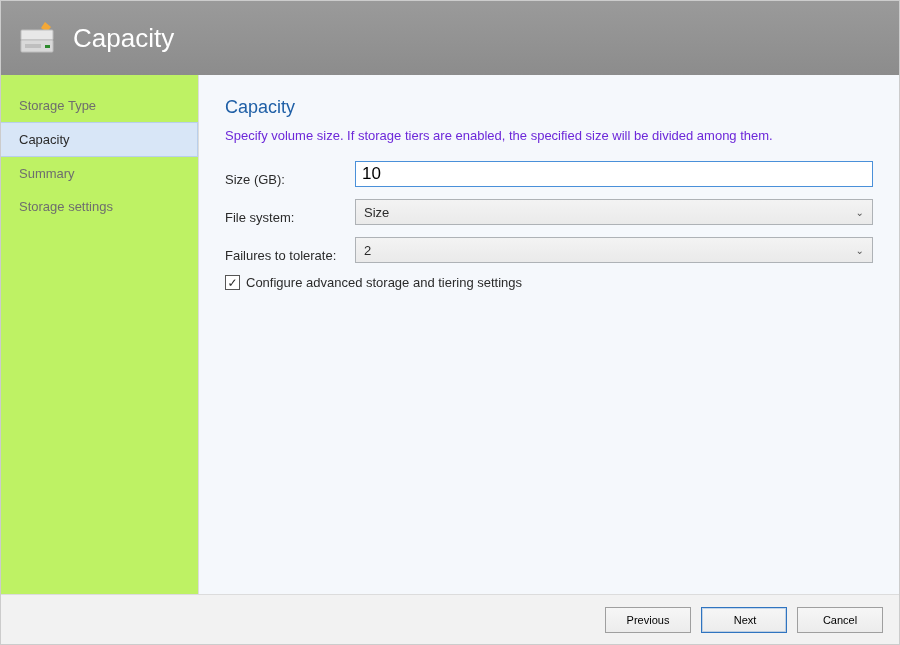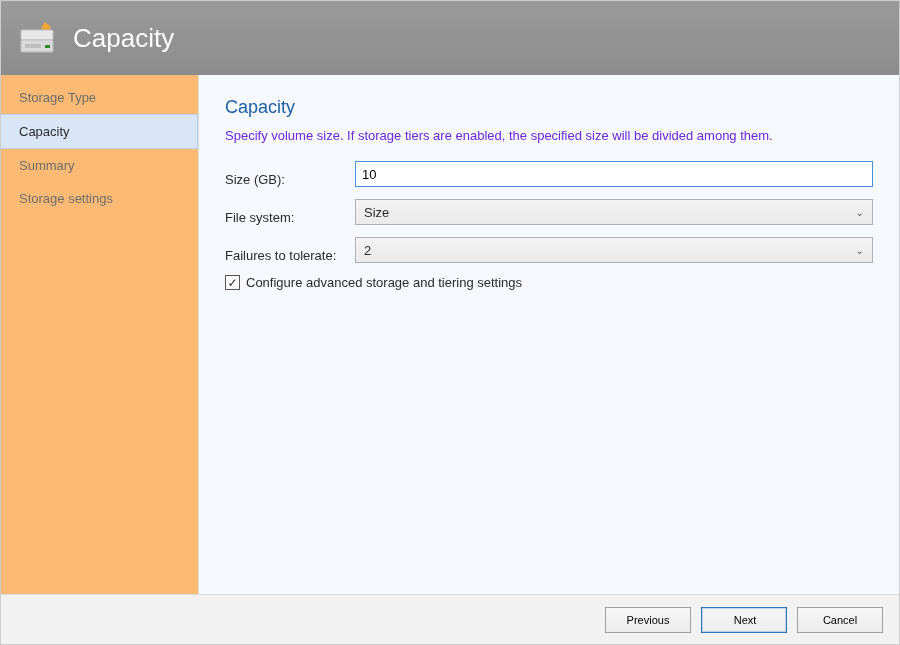--- a/index.html
+++ b/index.html
@@ -37,23 +37,23 @@
   
   .body {
     display: flex;
     height: calc(100% - 74px - 50px);
     background: #f5f8fc;
   }
 
   
   .sidebar {
     width: 198px;
-    background: #fdba74;
+    background: #bef264;
     border-right: 1px solid #dcdcdc;
-    padding-top: 6px;
+    padding-top: 14px;
   }
   .side-item {
     padding: 9px 18px;
     color: #6e6e6e;
     cursor: pointer;
   }
   .side-item.active {
     background: #d8e6f7;
     border: 1px solid #b9cfeb;
     border-left: none;
@@ -83,21 +83,21 @@
   .form-label {
     width: 130px;
     color: #2b2b2b;
   }
   .form-input {
     flex: 1;
     height: 26px;
     border: 1px solid #4a90d9;
     padding: 2px 6px;
     font-family: inherit;
-    font-size: 13px;
+    font-size: 17px;
     outline: none;
     background: #fff;
   }
   .form-select {
     flex: 1;
     height: 26px;
     border: 1px solid #aeb2b6;
     background: linear-gradient(#f3f3f3, #eaeaea);
     padding: 0 24px 0 8px;
     display: flex;

